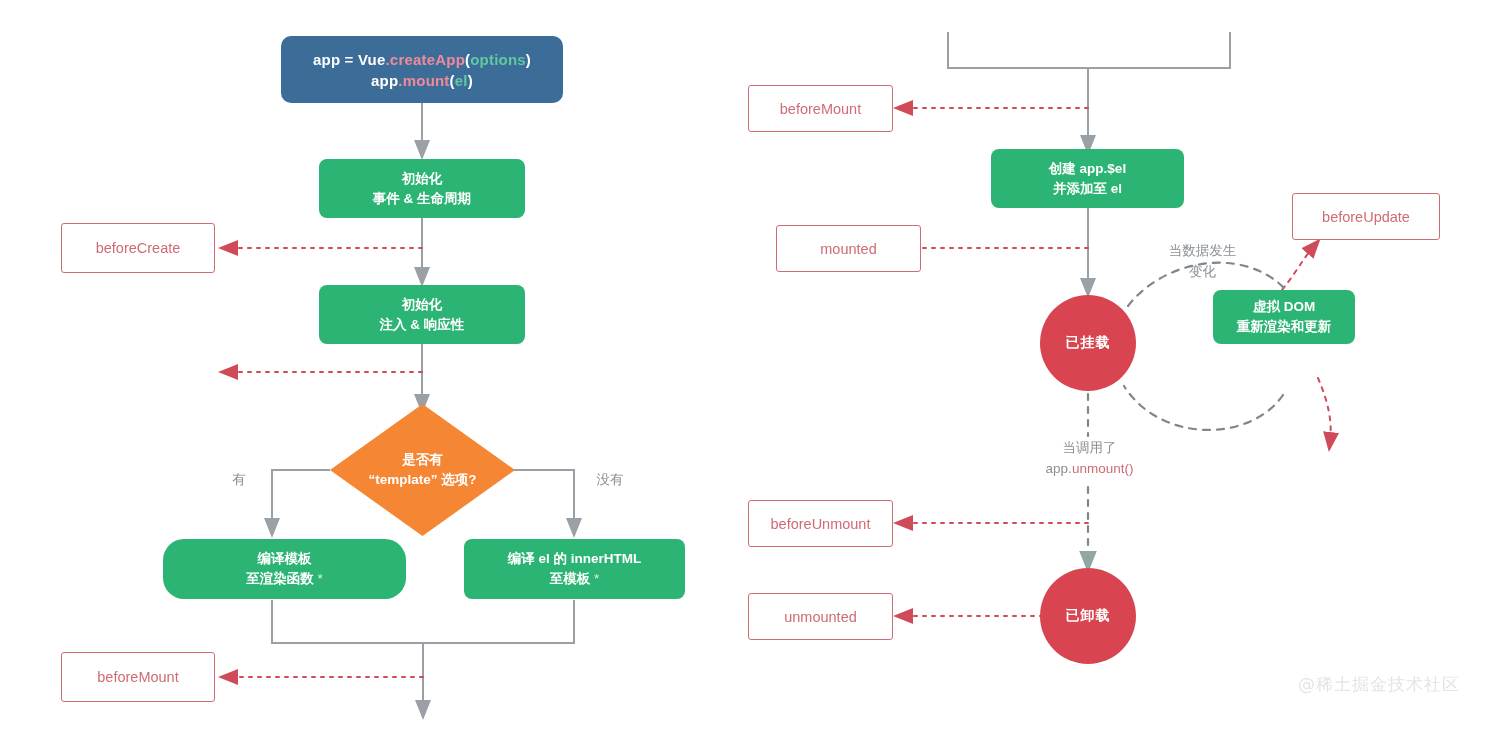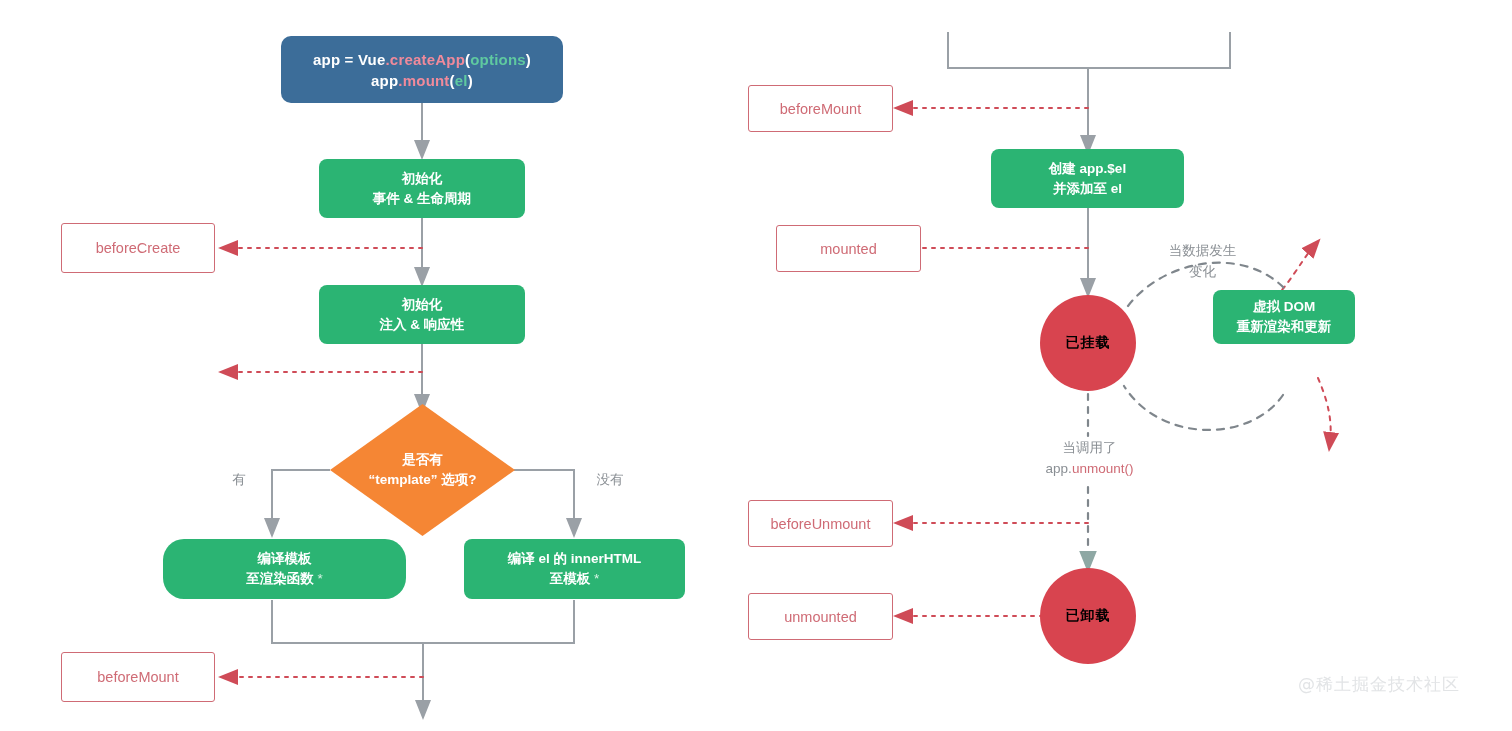--- a/index.html
+++ b/index.html
@@ -44,21 +44,21 @@
   .diamond{
     width:100%;height:100%;
     background:#f58634;
     clip-path:polygon(50% 0,100% 50%,50% 100%,0 50%);
     display:flex;align-items:center;justify-content:center;
   }
   .diamond-label{color:#ffffff;font-size:13.5px;line-height:20px;font-weight:bold;text-align:center;}
   .diamond-label .ln{display:block;}
 
   .circle{
-    border-radius:50%;background:#d8444f;color:#000000;
+    border-radius:50%;background:#d8444f;color:#ffffff;
     font-size:14px;font-weight:bold;letter-spacing:1px;
   }
 
   .edge-label{
     position:absolute;color:#8a8f94;font-size:13.5px;line-height:21px;text-align:center;
   }
   .edge-label .ln{display:block;}
   .code-gray{color:#8a8f94;}
   .code-pink{color:#cf6b75;}
 
@@ -202,20 +202,21 @@
 
   <div class="node circle" style="left:1040px;top:295px;width:96px;height:96px;">已挂载</div>
 
   <div class="node green-box" style="left:1213px;top:290px;width:142px;height:54px;">
     <div>
       <span class="ln">虚拟 DOM</span>
       <span class="ln">重新渲染和更新</span>
     </div>
   </div>
 
+  <div class="node hook-box" style="left:1292px;top:193px;width:148px;height:47px;">beforeUpdate</div>
 
 
   <div class="edge-label" style="left:1140px;top:240px;width:125px;">
     <span class="ln">当数据发生</span>
     <span class="ln">变化</span>
   </div>
 
   <div class="edge-label" style="left:1012px;top:437px;width:155px;">
     <span class="ln">当调用了</span>
     <span class="ln"><span class="code-gray">app.</span><span class="code-pink">unmount()</span></span>

